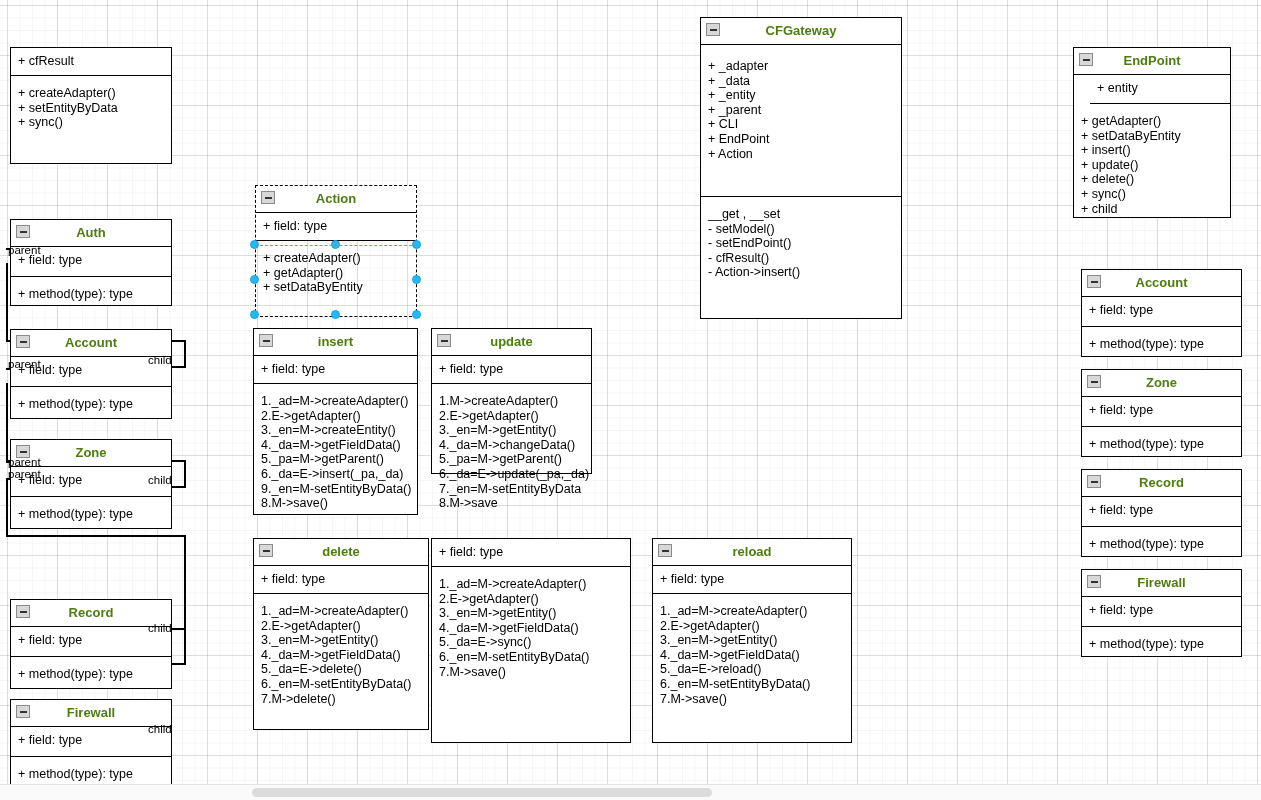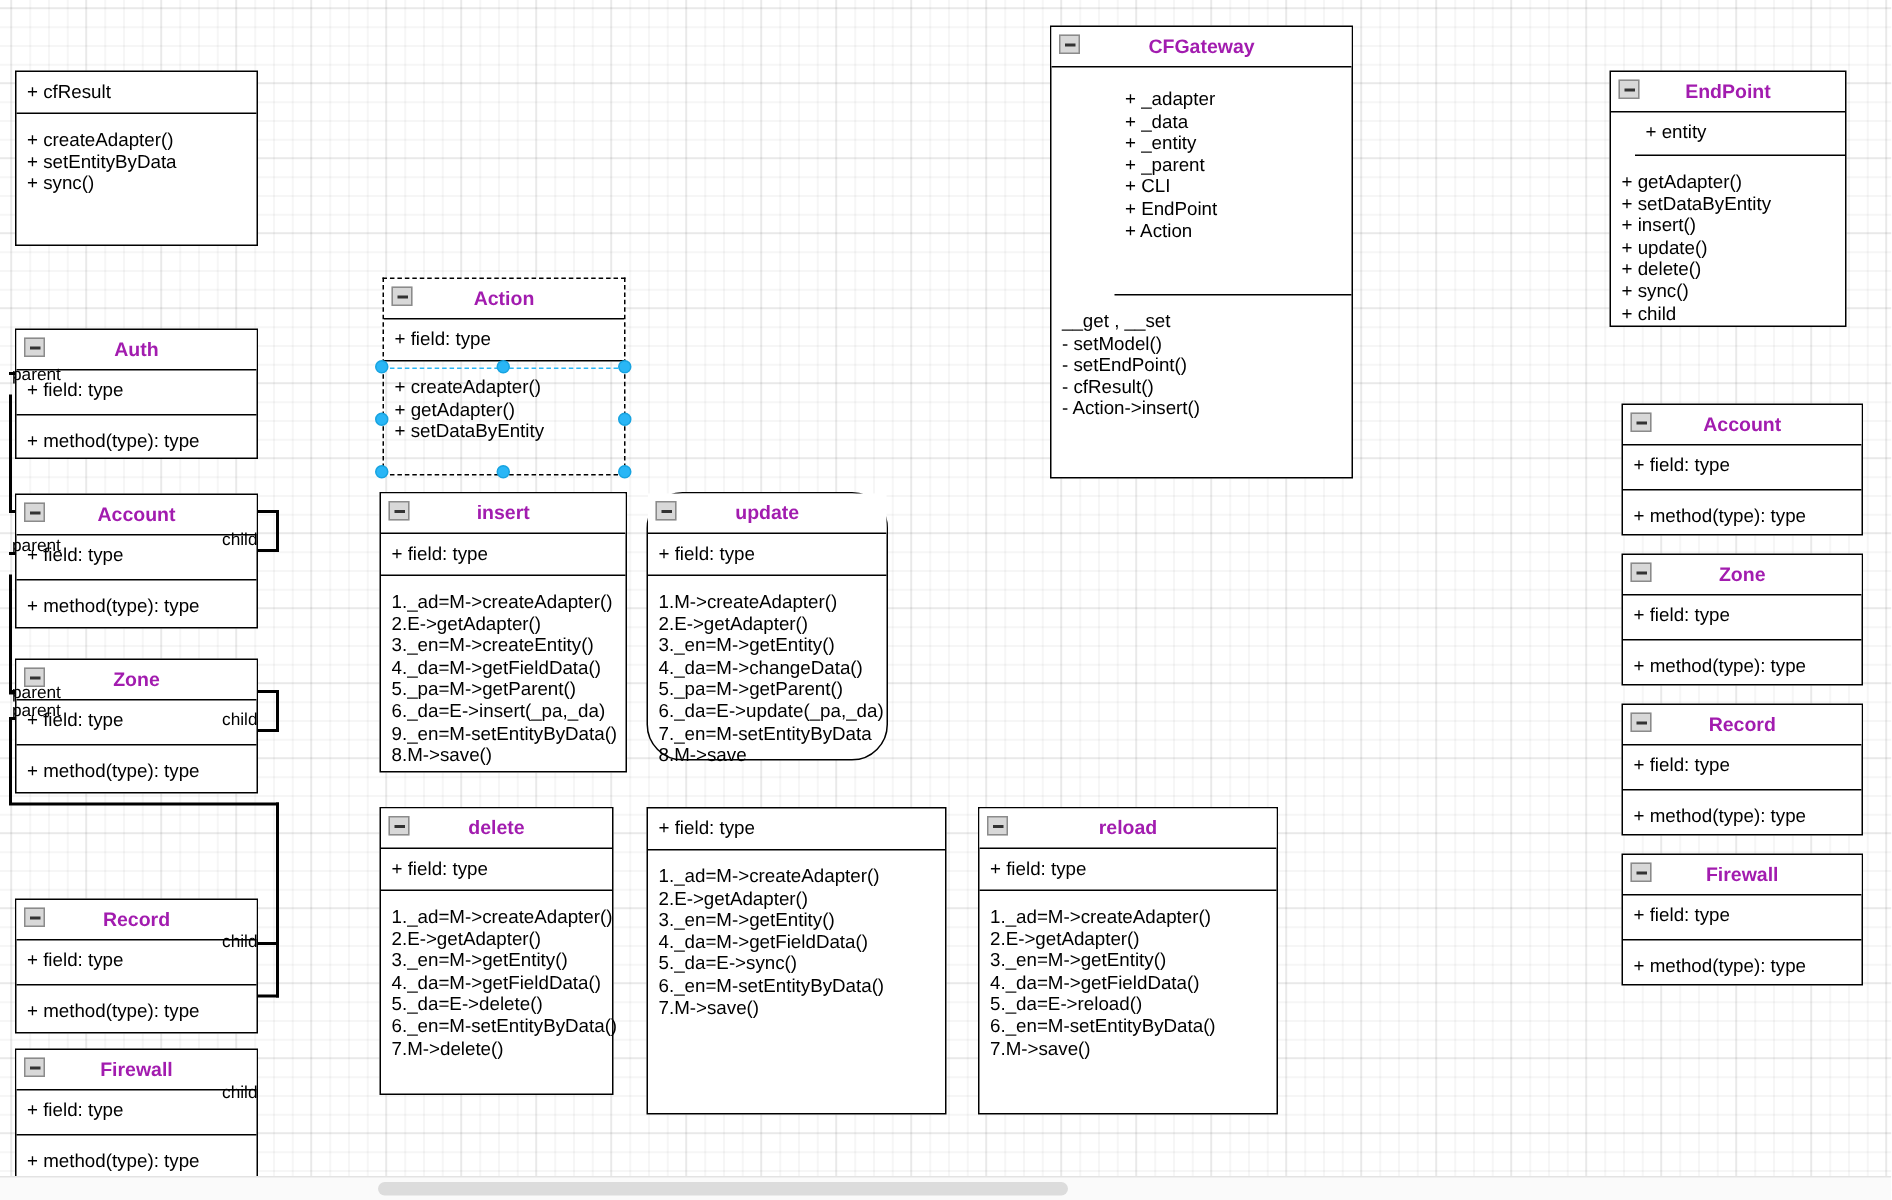--- a/index.html
+++ b/index.html
@@ -32,21 +32,21 @@
   }
   .uml.selected {
     border: 1.5px dashed #000000;
     background: transparent;
   }
   .uml-title {
     position: relative;
     text-align: center;
     font-size: 13px;
     font-weight: bold;
-    color: #a21caf;
+    color: #4d7c0f;
     padding: 5px 0 6px 0;
     border-bottom: 1.6px solid #000;
     background: #fff;
     box-sizing: border-box;
     height: 27px;
     line-height: 16px;
   }
   .uml.selected .uml-title { border-bottom: 1.6px solid #000; }
   .collapse-ico {
     position: absolute;
@@ -283,41 +283,41 @@
       <div class="row">2.E-&gt;getAdapter()</div>
       <div class="row">3._en=M-&gt;createEntity()</div>
       <div class="row">4._da=M-&gt;getFieldData()</div>
       <div class="row">5._pa=M-&gt;getParent()</div>
       <div class="row">6._da=E-&gt;insert(_pa,_da)</div>
       <div class="row">9._en=M-setEntityByData()</div>
       <div class="row">8.M-&gt;save()</div>
     </div>
   </div>
 
-  <div class="uml" style="left:431px; top:328px; width:161px; height:179px;border-radius:24px;">
+  <div class="uml" style="left:431px; top:328px; width:161px; height:146px;">
     <div class="uml-title">
       <span class="collapse-ico"></span>
       <span>update</span>
     </div>
     <div class="uml-sec div" style="height:28px;">
       <div class="row">+ field: type</div>
     </div>
     <div class="uml-sec pad-top">
       <div class="row">1.M-&gt;createAdapter()</div>
       <div class="row">2.E-&gt;getAdapter()</div>
       <div class="row">3._en=M-&gt;getEntity()</div>
       <div class="row">4._da=M-&gt;changeData()</div>
       <div class="row">5._pa=M-&gt;getParent()</div>
       <div class="row">6._da=E-&gt;update(_pa,_da)</div>
       <div class="row">7._en=M-setEntityByData</div>
       <div class="row">8.M-&gt;save</div>
     </div>
   </div>
 
-  <div class="uml" style="left:253px; top:538px; width:156px; height:192px;">
+  <div class="uml" style="left:253px; top:538px; width:176px; height:192px;">
     <div class="uml-title">
       <span class="collapse-ico"></span>
       <span>delete</span>
     </div>
     <div class="uml-sec div" style="height:28px;">
       <div class="row">+ field: type</div>
     </div>
     <div class="uml-sec pad-top">
       <div class="row">1._ad=M-&gt;createAdapter()</div>
       <div class="row">2.E-&gt;getAdapter()</div>
@@ -361,21 +361,21 @@
       <div class="row">6._en=M-setEntityByData()</div>
       <div class="row">7.M-&gt;save()</div>
     </div>
   </div>
 
   <div class="uml" style="left:700px; top:17px; width:202px; height:302px;">
     <div class="uml-title">
       <span class="collapse-ico"></span>
       <span>CFGateway</span>
     </div>
-    <div class="uml-sec div" style="height:152px; padding-top:14px;margin-left:42px;">
+    <div class="uml-sec div" style="height:152px; padding-top:14px;">
       <div class="row">+ _adapter</div>
       <div class="row">+ _data</div>
       <div class="row">+ _entity</div>
       <div class="row">+ _parent</div>
       <div class="row">+ CLI</div>
       <div class="row">+ EndPoint</div>
       <div class="row">+ Action</div>
     </div>
     <div class="uml-sec pad-top">
       <div class="row">__get , __set</div>

